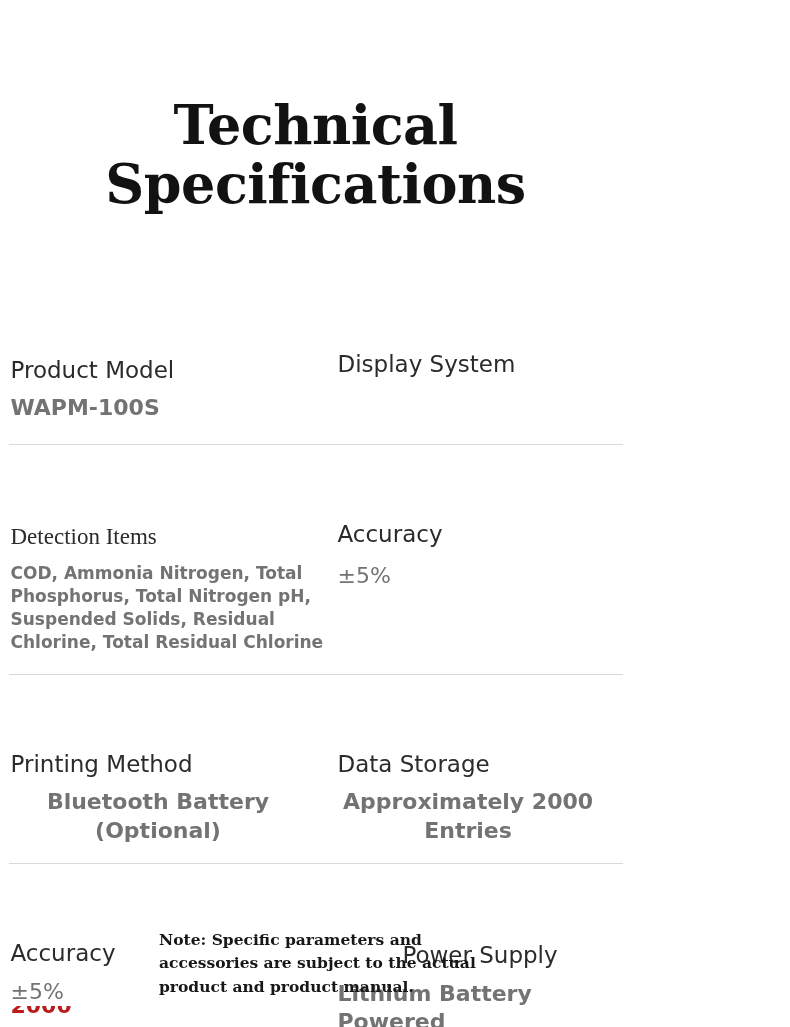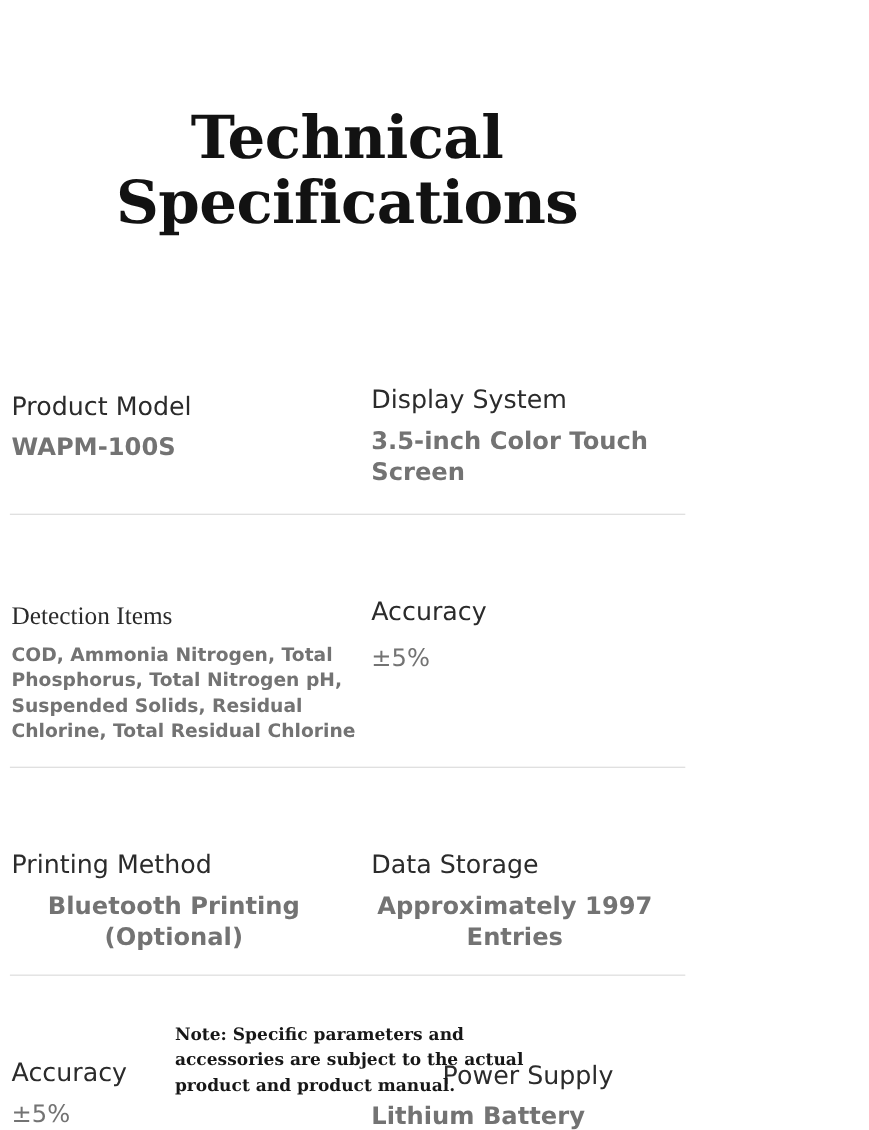--- a/index.html
+++ b/index.html
@@ -138,43 +138,42 @@
 
   <div class="spec-table">
 
     <div class="row row-1">
       <div class="cell left">
         <div class="label">Product Model</div>
         <div class="value">WAPM-100S</div>
       </div>
       <div class="cell right">
         <div class="label">Display System</div>
-        <div class="value">3.5-inch Color Touch Screen</div>
       </div>
     </div>
 
     <div class="row row-2">
       <div class="cell left">
         <div class="label">Detection Items</div>
         <div class="value small">COD, Ammonia Nitrogen, Total Phosphorus, Total Nitrogen pH, Suspended Solids, Residual Chlorine, Total Residual Chlorine</div>
       </div>
       <div class="cell right">
         <div class="label">Accuracy</div>
         <div class="value sym">±5%</div>
       </div>
     </div>
 
     <div class="row row-3">
       <div class="cell left">
         <div class="label">Printing Method</div>
-        <div class="value">Bluetooth Printing (Optional)</div>
+        <div class="value">Bluetooth Battery (Optional)</div>
       </div>
       <div class="cell right">
         <div class="label">Data Storage</div>
-        <div class="value">Approximately 1997 Entries</div>
+        <div class="value">Approximately 2000 Entries</div>
       </div>
     </div>
 
     <div class="row row-4 last">
       <div class="cell left">
         <div class="label">Accuracy</div>
         <div class="value">±5%</div>
         <div class="clipped">
             <span>2000</span>
           </div>

